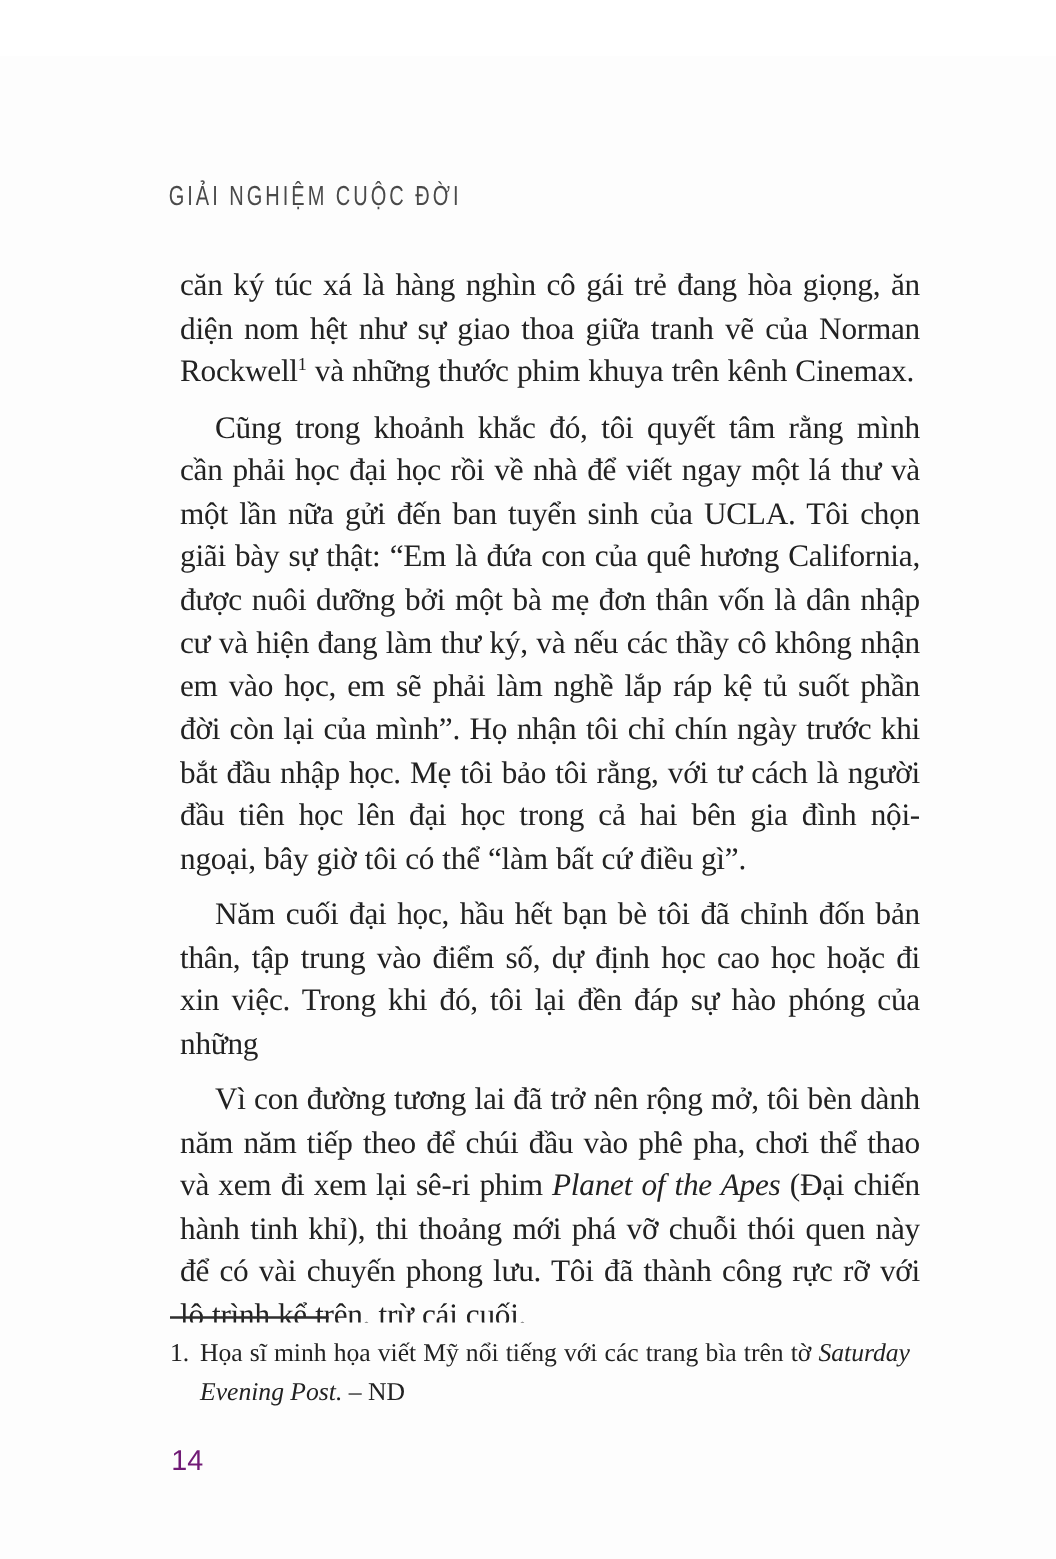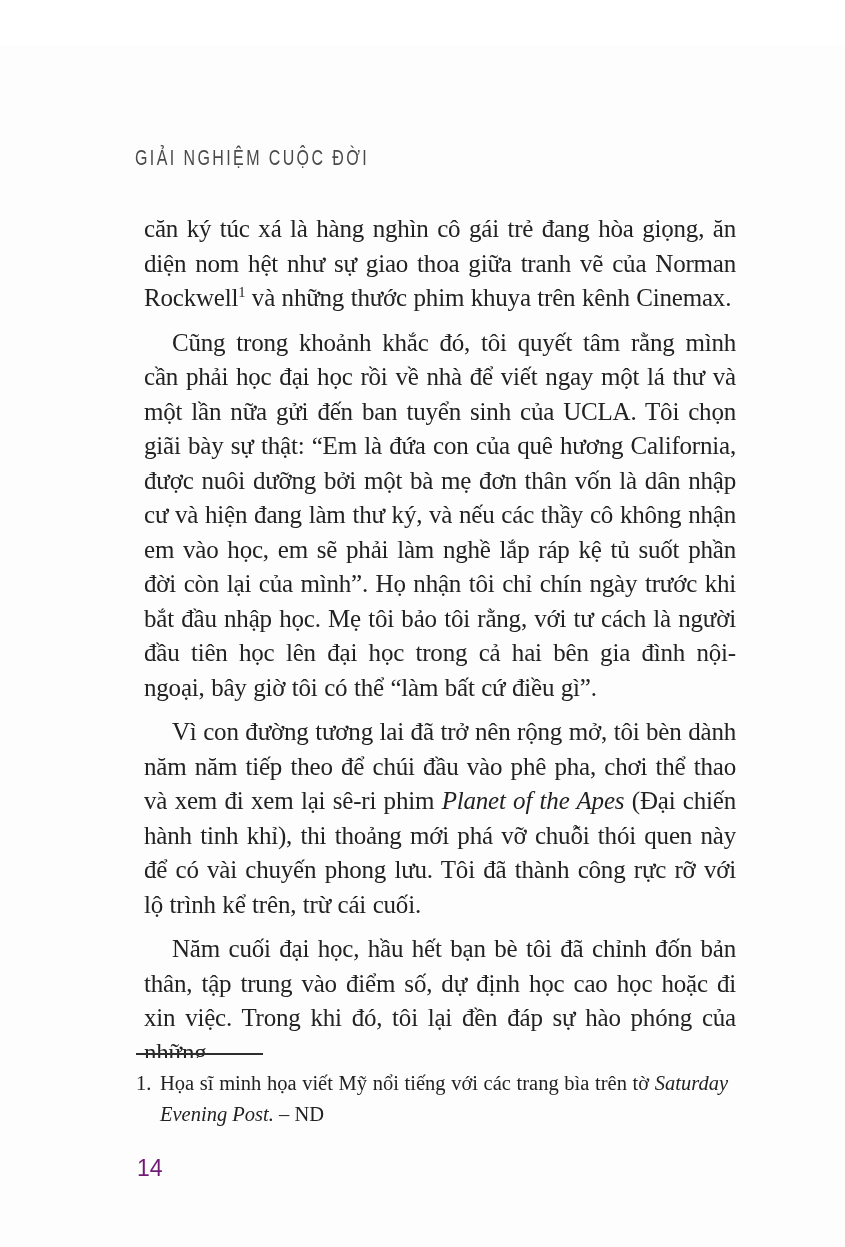--- a/index.html
+++ b/index.html
@@ -96,23 +96,23 @@
 <div class="page">
 
   <div class="running-head">GIẢI NGHIỆM CUỘC ĐỜI</div>
 
   <div class="text-block">
 
     <p class="para no-indent"><span>căn ký túc xá là hàng nghìn cô gái trẻ đang hòa giọng, ăn diện nom hệt như sự giao thoa giữa tranh vẽ của Norman Rockwell</span><sup class="fn-ref">1</sup><span> và những thước phim khuya trên kênh Cinemax.</span></p>
 
     <p class="para">Cũng trong khoảnh khắc đó, tôi quyết tâm rằng mình cần phải học đại học rồi về nhà để viết ngay một lá thư và một lần nữa gửi đến ban tuyển sinh của UCLA. Tôi chọn giãi bày sự thật: “Em là đứa con của quê hương California, được nuôi dưỡng bởi một bà mẹ đơn thân vốn là dân nhập cư và hiện đang làm thư ký, và nếu các thầy cô không nhận em vào học, em sẽ phải làm nghề lắp ráp kệ tủ suốt phần đời còn lại của mình”. Họ nhận tôi chỉ chín ngày trước khi bắt đầu nhập học. Mẹ tôi bảo tôi rằng, với tư cách là người đầu tiên học lên đại học trong cả hai bên gia đình nội-ngoại, bây giờ tôi có thể “làm bất cứ điều gì”.</p>
 
+    <p class="para">Năm cuối đại học, hầu hết bạn bè tôi đã chỉnh đốn bản thân, tập trung vào điểm số, dự định học cao học hoặc đi xin việc. Trong khi đó, tôi lại đền đáp sự hào phóng của những</p>
+
     <p class="para"><span>Vì con đường tương lai đã trở nên rộng mở, tôi bèn dành năm năm tiếp theo để chúi đầu vào phê pha, chơi thể thao và xem đi xem lại sê-ri phim </span><span class="it">Planet of the Apes</span><span> (Đại chiến hành tinh khỉ), thi thoảng mới phá vỡ chuỗi thói quen này để có vài chuyến phong lưu. Tôi đã thành công rực rỡ với lộ trình kể trên, trừ cái cuối.</span></p>
-
-    <p class="para">Năm cuối đại học, hầu hết bạn bè tôi đã chỉnh đốn bản thân, tập trung vào điểm số, dự định học cao học hoặc đi xin việc. Trong khi đó, tôi lại đền đáp sự hào phóng của những</p>
 
   </div>
 
   <div class="footnote">
     <div class="fn-rule"></div>
     <div class="fn-row">
       <span class="fn-marker">1.</span>
       <span class="fn-text"><span>Họa sĩ minh họa viết Mỹ nổi tiếng với các trang bìa trên tờ </span><span class="it">Saturday Evening Post.</span><span> – ND</span></span>
     </div>
   </div>

